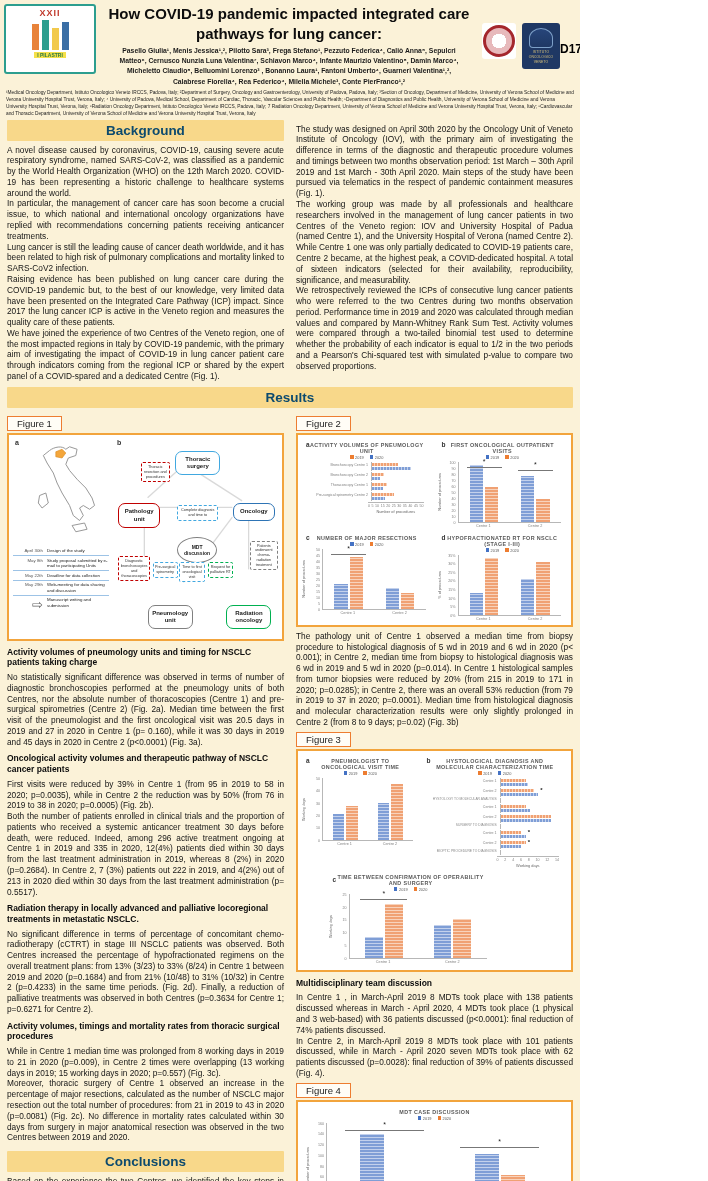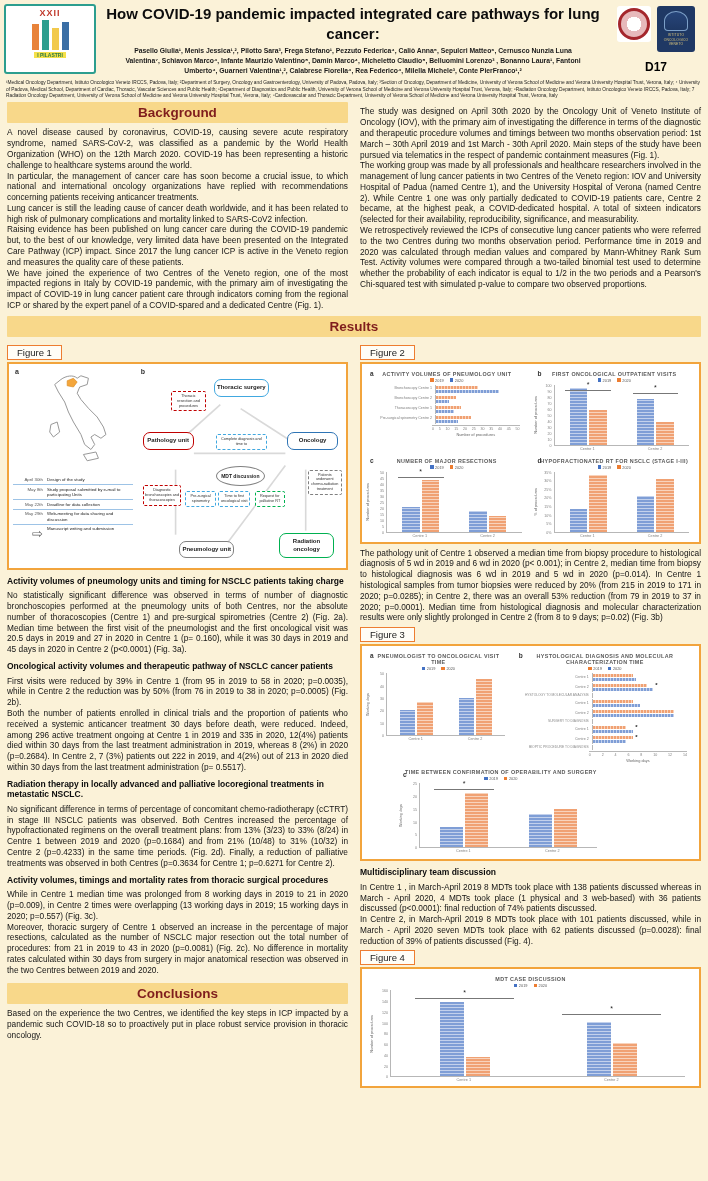--- a/index.html
+++ b/index.html
@@ -1,41 +1,41 @@
 <!DOCTYPE html>
 <html><head>
 <meta charset="utf-8">
 <style>
   html,body{margin:0;padding:0;background:#fff;}
-  .poster{position:relative;width:708px;height:1181px;background:#FBF2D8;overflow:hidden;
+  .poster{position:relative;width:580px;height:1181px;background:#FBF2D8;overflow:hidden;
           font-family:"Liberation Sans", sans-serif;color:#111;}
   
   .hdr{display:flex;gap:6px;padding:4px 6px 0 4px;}
   .conf-logo{width:88px;height:66px;background:#fff;border:2px solid #2c9e8f;border-radius:3px;
              display:flex;flex-direction:column;align-items:center;justify-content:flex-start;flex:none;overflow:hidden;}
   .conf-top{font-size:9px;font-weight:bold;color:#c0392b;margin-top:2px;letter-spacing:1px;}
   .conf-bars{display:flex;align-items:flex-end;gap:3px;height:30px;margin-top:2px;}
   .conf-bars i{display:block;width:7px;}
   .conf-bottom{font-size:5px;color:#2c7a43;font-weight:bold;margin-top:2px;background:#f5e04a;padding:0 3px;}
   .hdr-center{flex:1;display:flex;flex-direction:column;align-items:center;}
   .title{font-size:15px;font-weight:bold;text-align:center;line-height:1.3;color:#0d0d0d;}
   .authors{font-size:6.8px;font-weight:bold;text-align:center;margin-top:3px;line-height:1.5;color:#1a1a1a;padding:0 14px;}
-  .hdr-right{width:92px;flex:none;display:flex;flex-direction:column;align-items:center;}
+  .hdr-right{width:92px;flex:none;display:flex;flex-direction:row;align-items:center;}
   .logo-row{display:flex;gap:6px;align-items:flex-start;margin-top:2px;}
   .unipd{width:34px;height:36px;background:#fff;border-radius:3px;display:flex;align-items:center;justify-content:center;}
   .unipd i{display:block;width:26px;height:26px;border-radius:50%;border:3px solid #a4262c;
            background:radial-gradient(circle at 50% 50%, #fff 0 40%, #e7b9bb 40% 100%);}
   .iov{width:38px;height:46px;background:#1F3864;border-radius:3px;display:flex;flex-direction:column;align-items:center;justify-content:center;color:#d8c27a;}
   .iov .orn{width:22px;height:18px;border:1.5px solid #7da0c8;border-radius:50% 50% 4px 4px;margin-bottom:2px;
             background:linear-gradient(#27457a,#1F3864);}
   .iov .txt{font-size:3.4px;text-align:center;line-height:1.4;letter-spacing:.04em;}
   .poster-id{font-size:12px;font-weight:bold;margin-top:8px;color:#000;}
   .affil{font-size:4.8px;line-height:1.45;color:#222;padding:3px 6px 2px 6px;text-align:left;}
   
-  .sec-bar{background:#F8D88A;text-align:center;font-size:13.5px;font-weight:bold;color:#7f1d1d;
+  .sec-bar{background:#F8D88A;text-align:center;font-size:13.5px;font-weight:bold;color:#0c4a6e;
            padding:3px 0;border-radius:1px;}
   .main{padding:0 7px;}
   .cols{display:flex;gap:12px;align-items:stretch;}
   .col{flex:1;min-width:0;}
   .body-txt{font-size:8.3px;line-height:1.3;text-align:justify;white-space:pre-line;margin-top:4px;color:#151515;}
   .results-bar{margin:5px 0 4px 0;}
   
   .fig-label{display:inline-block;border:1.6px solid #ED7D31;background:#fffdf6;font-size:9.5px;
              padding:1px 9px;margin:4px 0 2px 0;color:#222;}
   .fig-box{border:2px solid #F2A43C;background:#fff;position:relative;}

